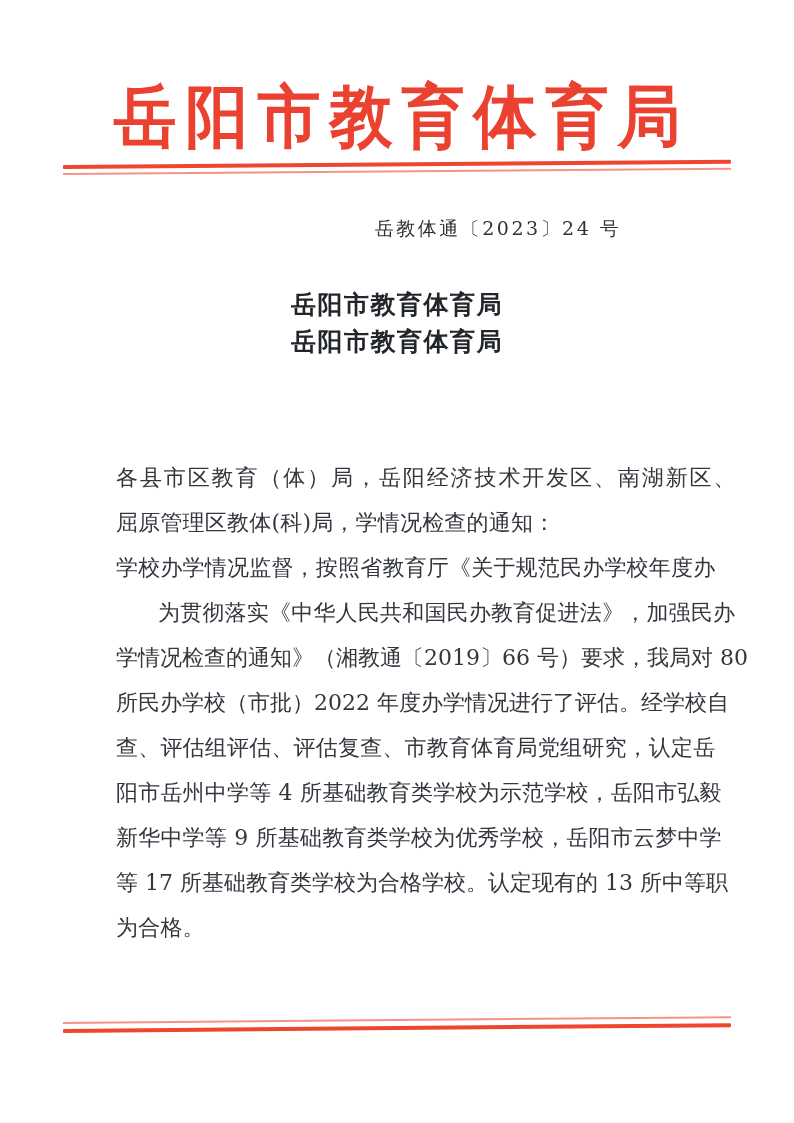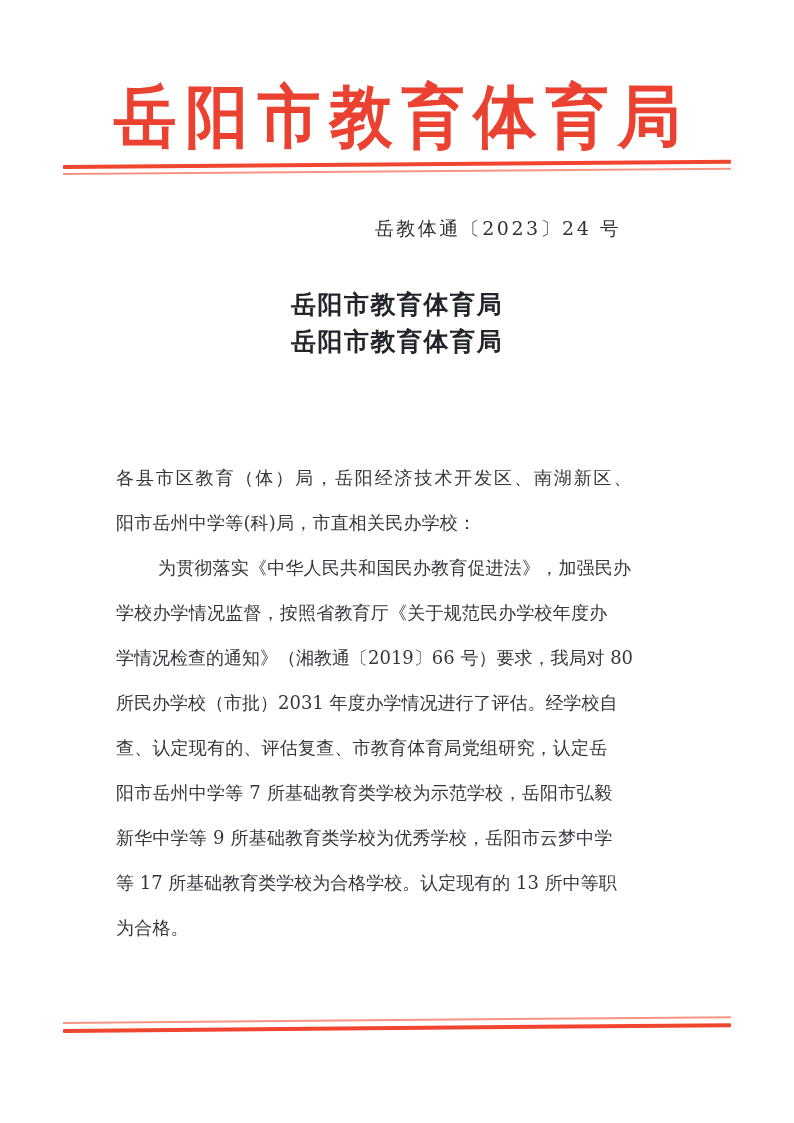--- a/index.html
+++ b/index.html
@@ -109,21 +109,21 @@
 
   
   .body-block {
     position: absolute;
     left: 116px;
     top: 455px;
     width: 578px;
   }
   .body-line {
     font-family: "DejaVu Serif", "Liberation Serif", serif;
-    font-size: 18px;
+    font-size: 22px;
     line-height: 45px;
     color: #33373d;
     letter-spacing: 0.2px;
     white-space: nowrap;
   }
   .body-line.justify-wide {
     letter-spacing: 1.9px;
   }
   .body-line.indent {
     text-indent: 42px;
@@ -167,28 +167,28 @@
     <span class="doc-number-text">岳教体通〔2023〕24 号</span>
   </div>
 
   <div class="title-block">
     <div class="title-line">岳阳市教育体育局</div>
     <div class="title-line">岳阳市教育体育局</div>
   </div>
 
   <div class="body-block">
     <div class="body-line justify-wide">各县市区教育（体）局，岳阳经济技术开发区、南湖新区、</div>
-    <div class="body-line">阳市岳州中学等(科)局，市直相关民办学校：</div>
+    <div class="body-line">屈原管理区教体(科)局，学情况检查的通知：</div>
 
+    <div class="body-line">学校办学情况监督，按照省教育厅《关于规范民办学校年度办</div>
     <div class="body-line indent">为贯彻落实《中华人民共和国民办教育促进法》，加强民办</div>
-    <div class="body-line">学校办学情况监督，按照省教育厅《关于规范民办学校年度办</div>
     <div class="body-line tight">学情况检查的通知》（湘教通〔2019〕66 号）要求，我局对 80</div>
-    <div class="body-line tight">所民办学校（市批）2031 年度办学情况进行了评估。经学校自</div>
-    <div class="body-line">查、认定现有的、评估复查、市教育体育局党组研究，认定岳</div>
-    <div class="body-line">阳市岳州中学等 7 所基础教育类学校为示范学校，岳阳市弘毅</div>
+    <div class="body-line tight">所民办学校（市批）2022 年度办学情况进行了评估。经学校自</div>
+    <div class="body-line">查、评估组评估、评估复查、市教育体育局党组研究，认定岳</div>
+    <div class="body-line">阳市岳州中学等 4 所基础教育类学校为示范学校，岳阳市弘毅</div>
     <div class="body-line">新华中学等 9 所基础教育类学校为优秀学校，岳阳市云梦中学</div>
     <div class="body-line tight">等 17 所基础教育类学校为合格学校。认定现有的 13 所中等职</div>
     <div class="body-line">为合格。</div>
   </div>
 
   <div class="footer-rules">
     <div class="rule-thin"></div>
     <div class="rule-thick"></div>
   </div>
 

